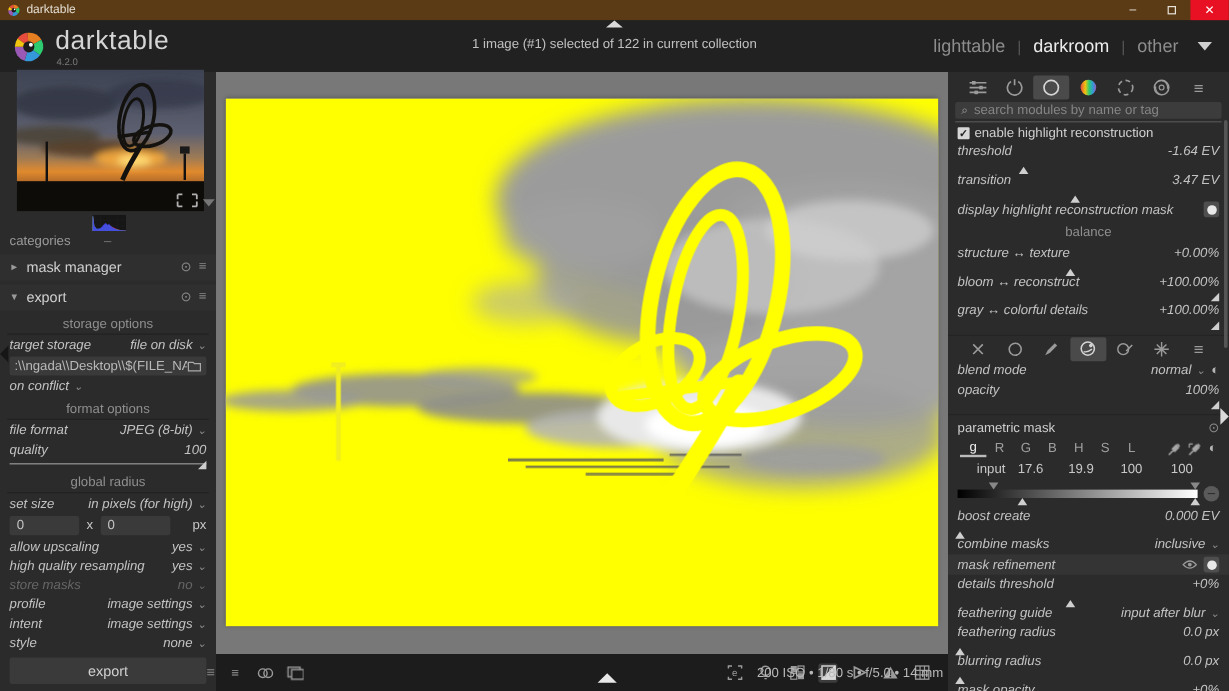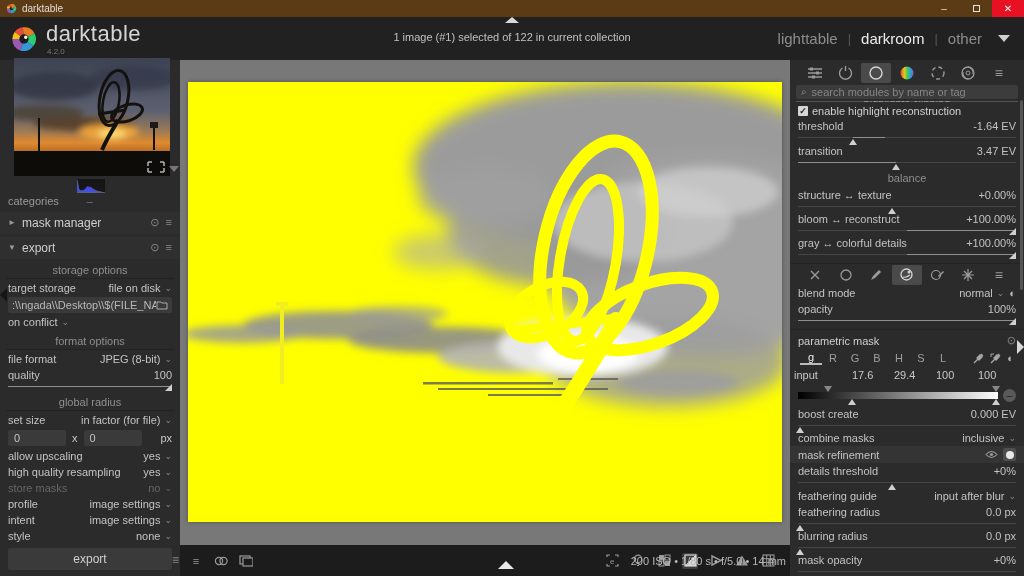--- a/index.html
+++ b/index.html
@@ -56,21 +56,21 @@
   .thumb { width:156px; height:118px; display:block; }
   .thumb-panexp { position:absolute; right:-9px; bottom:4px; width:0; height:0;
     border-left:5px solid transparent; border-right:5px solid transparent; border-top:6px solid #777; }
   .histo { margin:3px 2px 0 6px; }
   .lsect { display:flex; align-items:center; padding:2px 8px; color:#9a9a9a; }
   .lsect .dash { margin-left:28px; color:#777; }
   .lhdr { display:flex; align-items:center; background:#2f2f2f; margin-top:3px; padding:4px 8px; color:#cfcfcf; font-size:12px; }
   .lhdr .arr { font-size:8px; color:#9a9a9a; width:14px; }
   .lhdr .hicons { margin-left:auto; display:flex; gap:6px; color:#8a8a8a; font-size:11px; }
   .subhead { text-align:center; color:#8f8f8f; padding:3px 0 2px; border-bottom:1px solid #222; margin:2px 6px 1px; }
-  .prow { display:flex; align-items:center; padding:2px 8px; }
+  .prow { display:flex; align-items:center; padding:2px 8px;font-style:italic; }
   .prow .lab { color:#c3c3c3; }
   .prow .val { margin-left:auto; color:#c3c3c3; }
   .prow .caret { color:#8a8a8a; margin-left:4px; font-size:9px; }
   .prow.dim .lab, .prow.dim .val, .prow.dim .caret { color:#666; }
   .pathbox { margin:1px 8px; background:#3a3a3a; border-radius:2px; display:flex; align-items:center;
     padding:2px 4px; color:#b9b9b9; }
   .pathbox .ptxt { white-space:nowrap; overflow:hidden; flex:1; }
   .numbox { background:#3a3a3a; border-radius:2px; padding:2px 6px; width:58px; color:#c3c3c3; }
   .sizerow { display:flex; align-items:center; gap:6px; padding:2px 8px; }
   .exportbtn { margin:4px 8px 6px; background:#3a3a3a; border-radius:2px; text-align:center;
@@ -102,23 +102,23 @@
     display:flex; align-items:center; justify-content:center; }
   .togglesq .dot { width:8px; height:8px; border-radius:50%; background:#e8e8e8; }
   .blendicons { display:flex; align-items:center; justify-content:space-between; padding:2px 10px;
     margin-top:4px; border-top:1px solid #242424; height:22px; }
   .parahdr { display:flex; align-items:center; padding:4px 8px 2px; color:#cfcfcf; border-top:1px solid #242424; margin-top:4px; }
   .parahdr .inf { margin-left:auto; color:#8a8a8a; }
   .chanrow { display:flex; align-items:center; padding:2px 10px; gap:0; }
   .chan { width:22px; text-align:center; color:#9f9f9f; }
   .chan.active { color:#eee; border-bottom:2px solid #bbb; }
   .chanicons { margin-left:auto; display:flex; align-items:center; gap:5px; }
-  .inputrow { display:flex; align-items:center; padding:2px 4px; }
+  .inputrow { display:flex; align-items:center; padding:2px 24px; }
   .inputrow .nums { margin-left:auto; display:flex; }
-  .inputrow .nums span { width:42px; text-align:left; }
+  .inputrow .nums span { width:42px; text-align:center; }
   .gradwrap { display:flex; align-items:center; margin:6px 8px 4px; gap:5px; }
   .gradbar { position:relative; flex:1; height:7px; background:linear-gradient(to right,#000,#fff); }
   .gtri-d { position:absolute; top:-6px; width:0; height:0; transform:translateX(-50%);
     border-left:4px solid transparent; border-right:4px solid transparent; border-top:6px solid #cfcfcf; }
   .gtri-d.hollow { border-top-color:#888; }
   .gtri-u { position:absolute; bottom:-6px; width:0; height:0; transform:translateX(-50%);
     border-left:4px solid transparent; border-right:4px solid transparent; border-bottom:6px solid #cfcfcf; }
   .minusbtn { width:13px; height:13px; border-radius:50%; background:#5a5a5a; color:#222;
     display:flex; align-items:center; justify-content:center; font-size:11px; line-height:1; }
   .eyewrap { margin-left:auto; display:flex; gap:5px; align-items:center; color:#9a9a9a; }
@@ -313,21 +313,21 @@
   </div>
   <div class="slider">
     <div class="fill" style="width:100%"></div>
       <div class="endwedge"></div>
   </div>
 
   <div class="subhead">global radius</div>
 
   <div class="prow">
     <span class="lab">set size</span>
-    <span class="val">in factor (for file)</span>
+    <span class="val">in pixels (for high)</span>
     <span class="caret">⌄</span>
   </div>
 
   <div class="sizerow">
     <span class="numbox">0</span>
     <span>x</span>
     <span class="numbox">0</span>
     <span style="margin-left:auto;">px</span>
   </div>
 
@@ -566,20 +566,26 @@
 
   <div class="prow">
     <span class="lab">transition</span>
     <span class="val">3.47 EV</span>
   </div>
   <div class="slider">
     <div class="fill" style="left: 0%; width: 45%;"></div>
     <div class="tri" style="left: 45%;"></div>
   </div>
 
+  <div class="prow">
+    <span class="lab">display highlight reconstruction mask</span>
+    <span class="togglesq">
+        <span class="dot"></span>
+      </span>
+  </div>
 
   <div class="subhead" style="border-bottom:none;">balance</div>
 
   <div class="prow">
     <span class="lab">structure ↔ texture</span>
     <span class="val">+0.00%</span>
   </div>
   <div class="slider">
     <div class="tri" style="left: 43%;"></div>
   </div>
@@ -677,21 +683,21 @@
           <path d="M1 2 h3 M1 2 v3" stroke="#a8a8a8"></path>
         </svg>
       <span style="color:#b5b5b5;">◐</span>
     </span>
   </div>
 
   <div class="inputrow">
     <span>input</span>
     <span class="nums">
       <span>17.6</span>
-      <span>29.4</span>
+      <span>19.9</span>
       <span>100</span>
       <span>100</span>
     </span>
   </div>
 
   <div class="gradwrap">
     <div class="gradbar">
       <span class="gtri-d hollow" style="left: 15%;"></span>
       <span class="gtri-u" style="left: 27%;"></span>
       <span class="gtri-d hollow" style="left: 99%;"></span>

